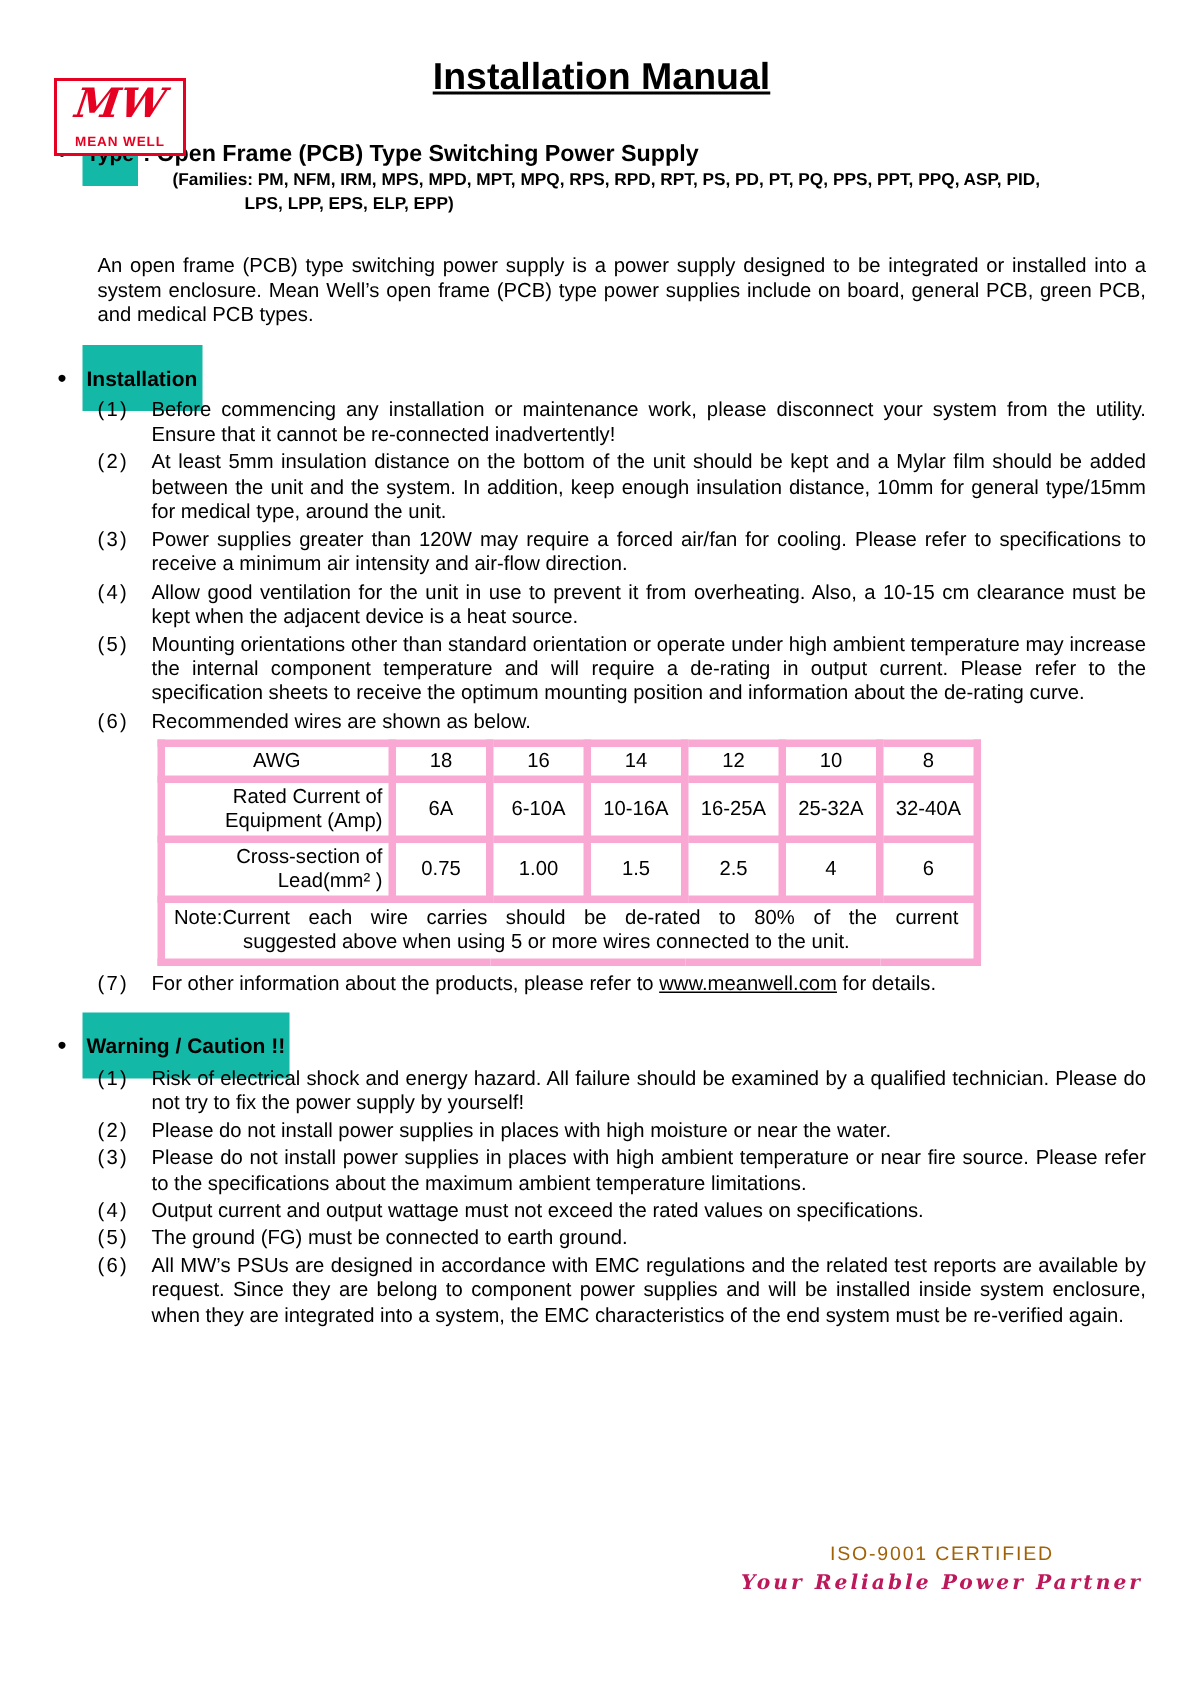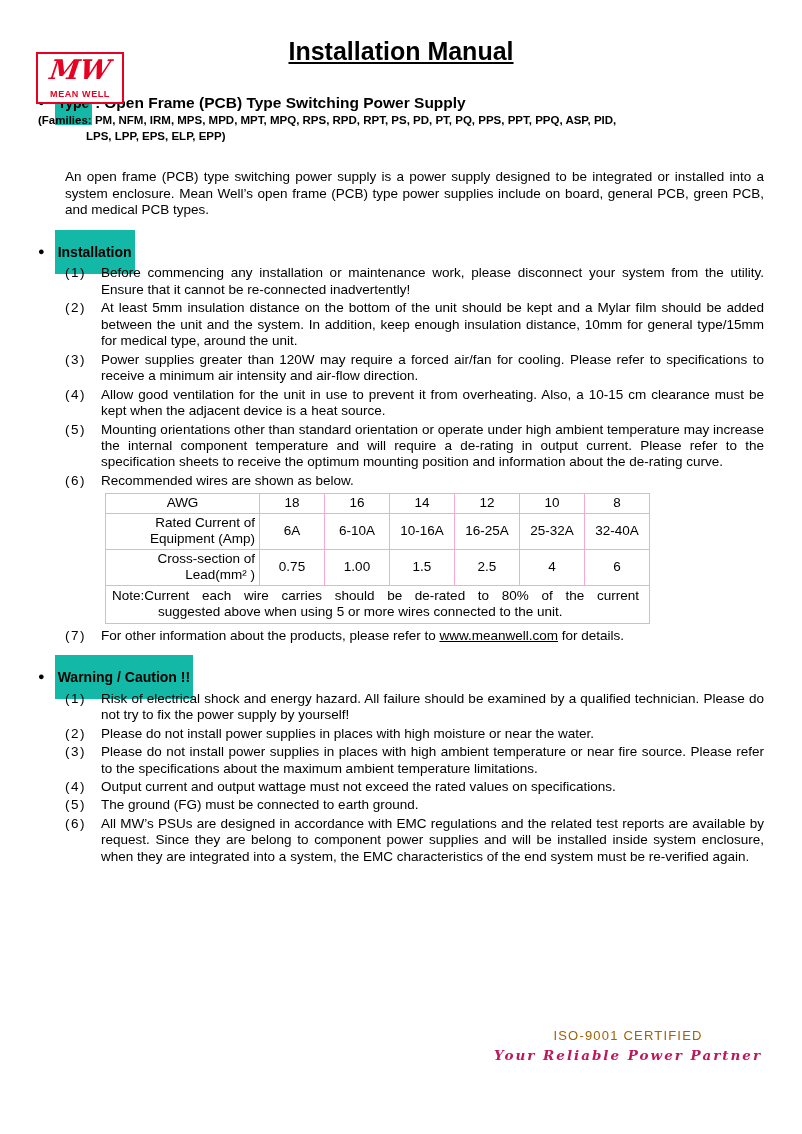--- a/index.html
+++ b/index.html
@@ -19,30 +19,30 @@
   
   .doc-title { padding-top:36px; text-align:center; font-size:25px; font-weight:bold;
                text-decoration:underline; }
   .content { padding:0 38px; }
   .bullet { font-size:11px; vertical-align:2px; }
   .highlight { background:#14b8a6; padding:14px 3px; font-weight:bold; font-size:14px; margin-left:10px; }
   .section { margin-top:25px; }
   .type-section { margin-top:27px; }
   .type-sep { font-weight:bold; font-size:15px; margin:0 4px 0 3px; }
   .type-value { font-size:15.5px; font-weight:bold; }
-  .families { font-size:11.5px; font-weight:bold; line-height:1.35; margin-top:1px; }
+  .families { margin-left:77px; font-size:11.5px; font-weight:bold; line-height:1.35; margin-top:1px; }
   .families-line2 { margin-left:48px; }
   .body-text { margin-left:27px; margin-top:4px; text-align:justify; }
   .items { margin-left:27px; margin-top:4px; }
   .list-item { position:relative; padding-left:36px; text-align:justify; margin-bottom:2px; }
   .num { position:absolute; left:0; top:0; letter-spacing:1.5px; }
   .link { color:#000; text-decoration:underline; cursor:pointer; }
   
   .wire-table { border-collapse:collapse; margin:4px 0 4px 40px; font-size:13.5px; }
-  .wire-table td { border:1px solid #f9a8d4; text-align:center; padding:1px 4px; }
+  .wire-table td { border:5px solid #f9a8d4; text-align:center; padding:1px 4px; }
   .wire-table td.col-label { width:154px; text-align:right; }
   .wire-table td.val { width:65px;text-align:center; }
   .wire-table .note-cell { text-align:left; padding:2px 6px; }
   .note-l1 { text-align:justify; text-align-last:justify; padding-right:4px; }
   .note-l2 { padding-left:46px; }
   
   .doc-footer { position:absolute; top:1028px; right:40px; text-align:center; }
   .iso { font-size:13px; letter-spacing:1.2px; color:#a16207; }
   .slogan { margin-top:3px; font-family:"DejaVu Serif", serif; font-style:italic; font-weight:bold;
             font-size:13.5px; letter-spacing:2px; color:#be185d; }

